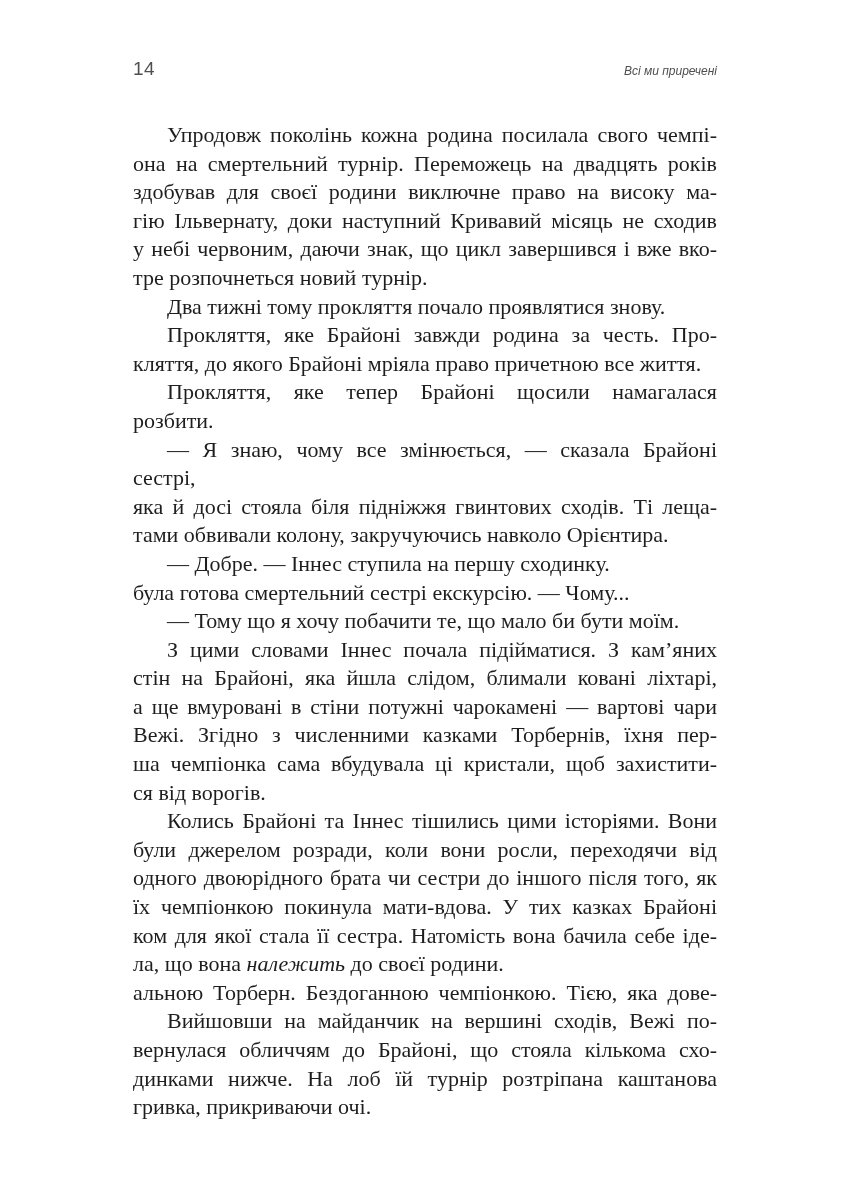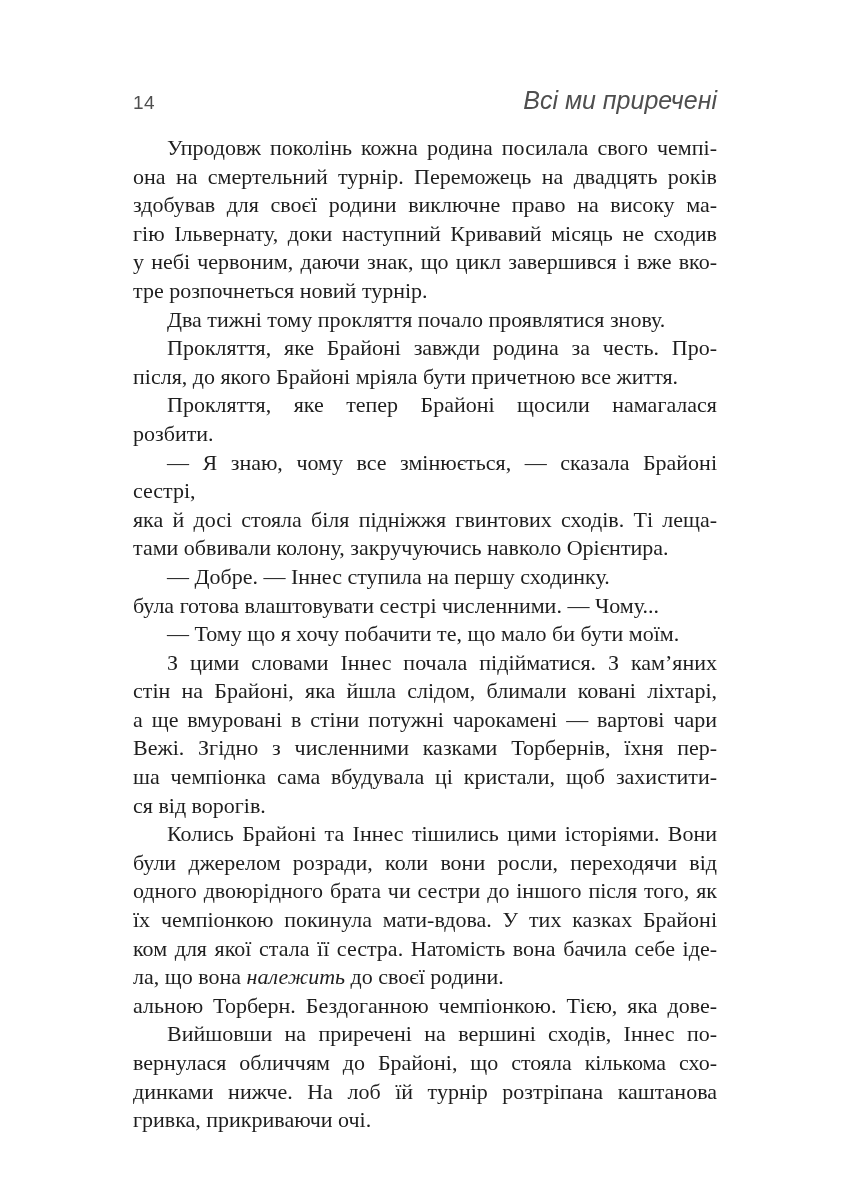--- a/index.html
+++ b/index.html
@@ -11,44 +11,43 @@
   body{
     width:849px;height:1200px;
     background:var(--paper);
     position:relative;
     font-family:"Liberation Serif","DejaVu Serif",serif;
     overflow:hidden;
   }
   .page{
     position:absolute;inset:0;
     background:var(--paper);
-    margin-top:28px;
   }
   .page-header{
     position:absolute;
     left:133px;width:584px;top:58px;
     display:flex;
     justify-content:space-between;
     align-items:baseline;
   }
   .page-number{
     font-family:"Liberation Sans","DejaVu Sans",sans-serif;
     font-size:19px;
     color:var(--muted);
     letter-spacing:.5px;
   }
   .running-title{
     font-family:"Liberation Sans","DejaVu Sans",sans-serif;
     font-style:italic;
-    font-size:25px;
+    font-size:12px;
     color:var(--muted);
   }
   .text-block{
     position:absolute;
-    left:133px;top:106px;width:584px;
+    left:133px;top:121px;width:584px;
     font-size:22px;
     line-height:28.6px;
     color:var(--ink);
   }
   .paragraph{margin:0;}
   .line{
     text-align:justify;
     text-align-last:justify;
     white-space:normal;
   }
@@ -72,35 +71,35 @@
         <div class="line">здобував для своєї родини виключне право на високу ма-</div>
         <div class="line">гію Ільвернату, доки наступний Кривавий місяць не сходив</div>
         <div class="line">у небі червоним, даючи знак, що цикл завершився і вже вко-</div>
         <div class="line last">тре розпочнеться новий турнір.</div>
       </div>
       <div class="paragraph">
         <div class="line first last">Два тижні тому прокляття почало проявлятися знову.</div>
       </div>
       <div class="paragraph">
         <div class="line first">Прокляття, яке Брайоні завжди родина за честь. Про-</div>
-        <div class="line last">після, до якого Брайоні мріяла бути причетною все життя.</div>
+        <div class="line last">кляття, до якого Брайоні мріяла право причетною все життя.</div>
       </div>
       <div class="paragraph">
         <div class="line first last">Прокляття, яке тепер Брайоні щосили намагалася розбити.</div>
       </div>
       <div class="paragraph">
         <div class="line first">— Я знаю, чому все змінюється, — сказала Брайоні сестрі,</div>
         <div class="line">яка й досі стояла біля підніжжя гвинтових сходів. Ті леща-</div>
         <div class="line last">тами обвивали колону, закручуючись навколо Орієнтира.</div>
       </div>
       <div class="paragraph">
         <div class="line first last">— Добре. — Іннес ступила на першу сходинку.</div>
       </div>
       <div class="paragraph">
-        <div class="line last">була готова влаштовувати сестрі численними. — Чому...</div>
+        <div class="line last">була готова смертельний сестрі екскурсію. — Чому...</div>
       </div>
       <div class="paragraph">
         <div class="line first last">— Тому що я хочу побачити те, що мало би бути моїм.</div>
       </div>
       <div class="paragraph">
         <div class="line first">З цими словами Іннес почала підійматися. З кам’яних</div>
         <div class="line">стін на Брайоні, яка йшла слідом, блимали ковані ліхтарі,</div>
         <div class="line">а ще вмуровані в стіни потужні чарокамені — вартові чари</div>
         <div class="line">Вежі. Згідно з численними казками Торбернів, їхня пер-</div>
         <div class="line">ша чемпіонка сама вбудувала ці кристали, щоб захистити-</div>
@@ -109,19 +108,19 @@
       <div class="paragraph">
         <div class="line first">Колись Брайоні та Іннес тішились цими історіями. Вони</div>
         <div class="line">були джерелом розради, коли вони росли, переходячи від</div>
         <div class="line">одного двоюрідного брата чи сестри до іншого після того, як</div>
         <div class="line">їх чемпіонкою покинула мати-вдова. У тих казках Брайоні</div>
         <div class="line">ком для якої стала її сестра. Натомість вона бачила себе іде-</div>
         <div class="line last">ла, що вона <span class="italic">належить</span> до своєї родини.</div>
         <div class="line">альною Торберн. Бездоганною чемпіонкою. Тією, яка дове-</div>
       </div>
       <div class="paragraph">
-        <div class="line first">Вийшовши на приречені на вершині сходів, Іннес по-</div>
+        <div class="line first">Вийшовши на майданчик на вершині сходів, Вежі по-</div>
         <div class="line">вернулася обличчям до Брайоні, що стояла кількома схо-</div>
         <div class="line">динками нижче. На лоб їй турнір розтріпана каштанова</div>
         <div class="line last">гривка, прикриваючи очі.</div>
       </div>
     </div>
 </div>
 
 </body></html>

